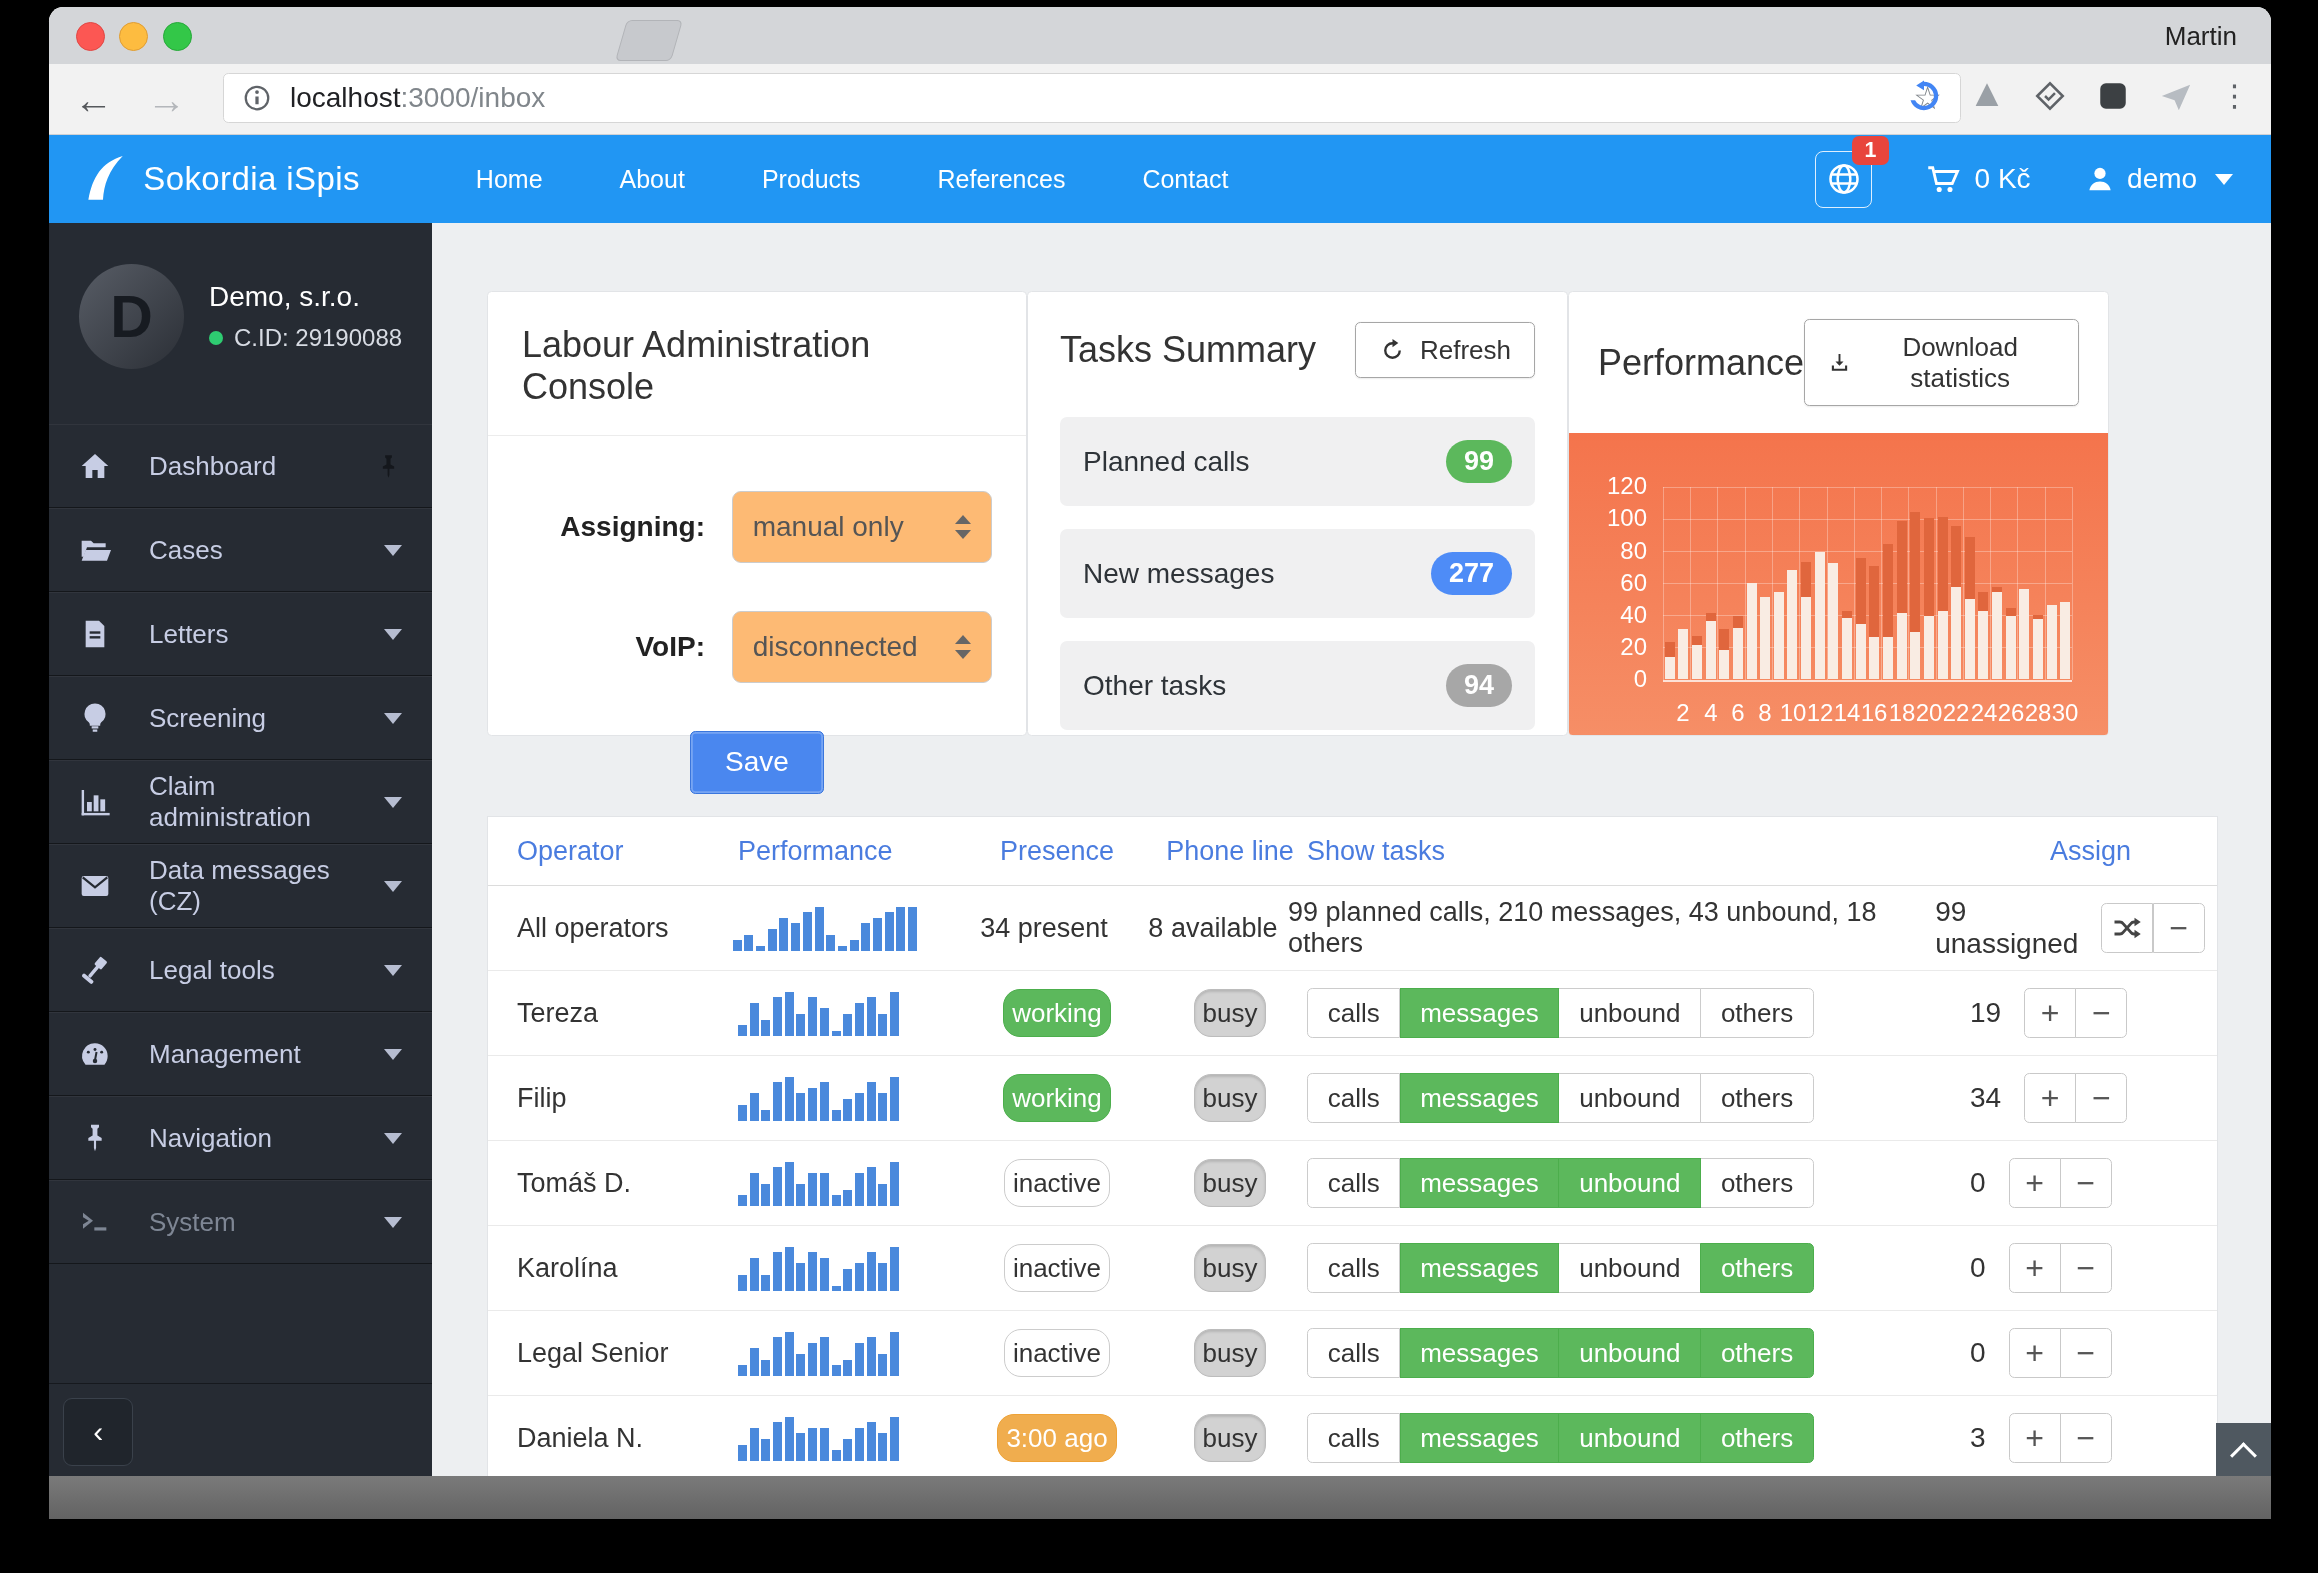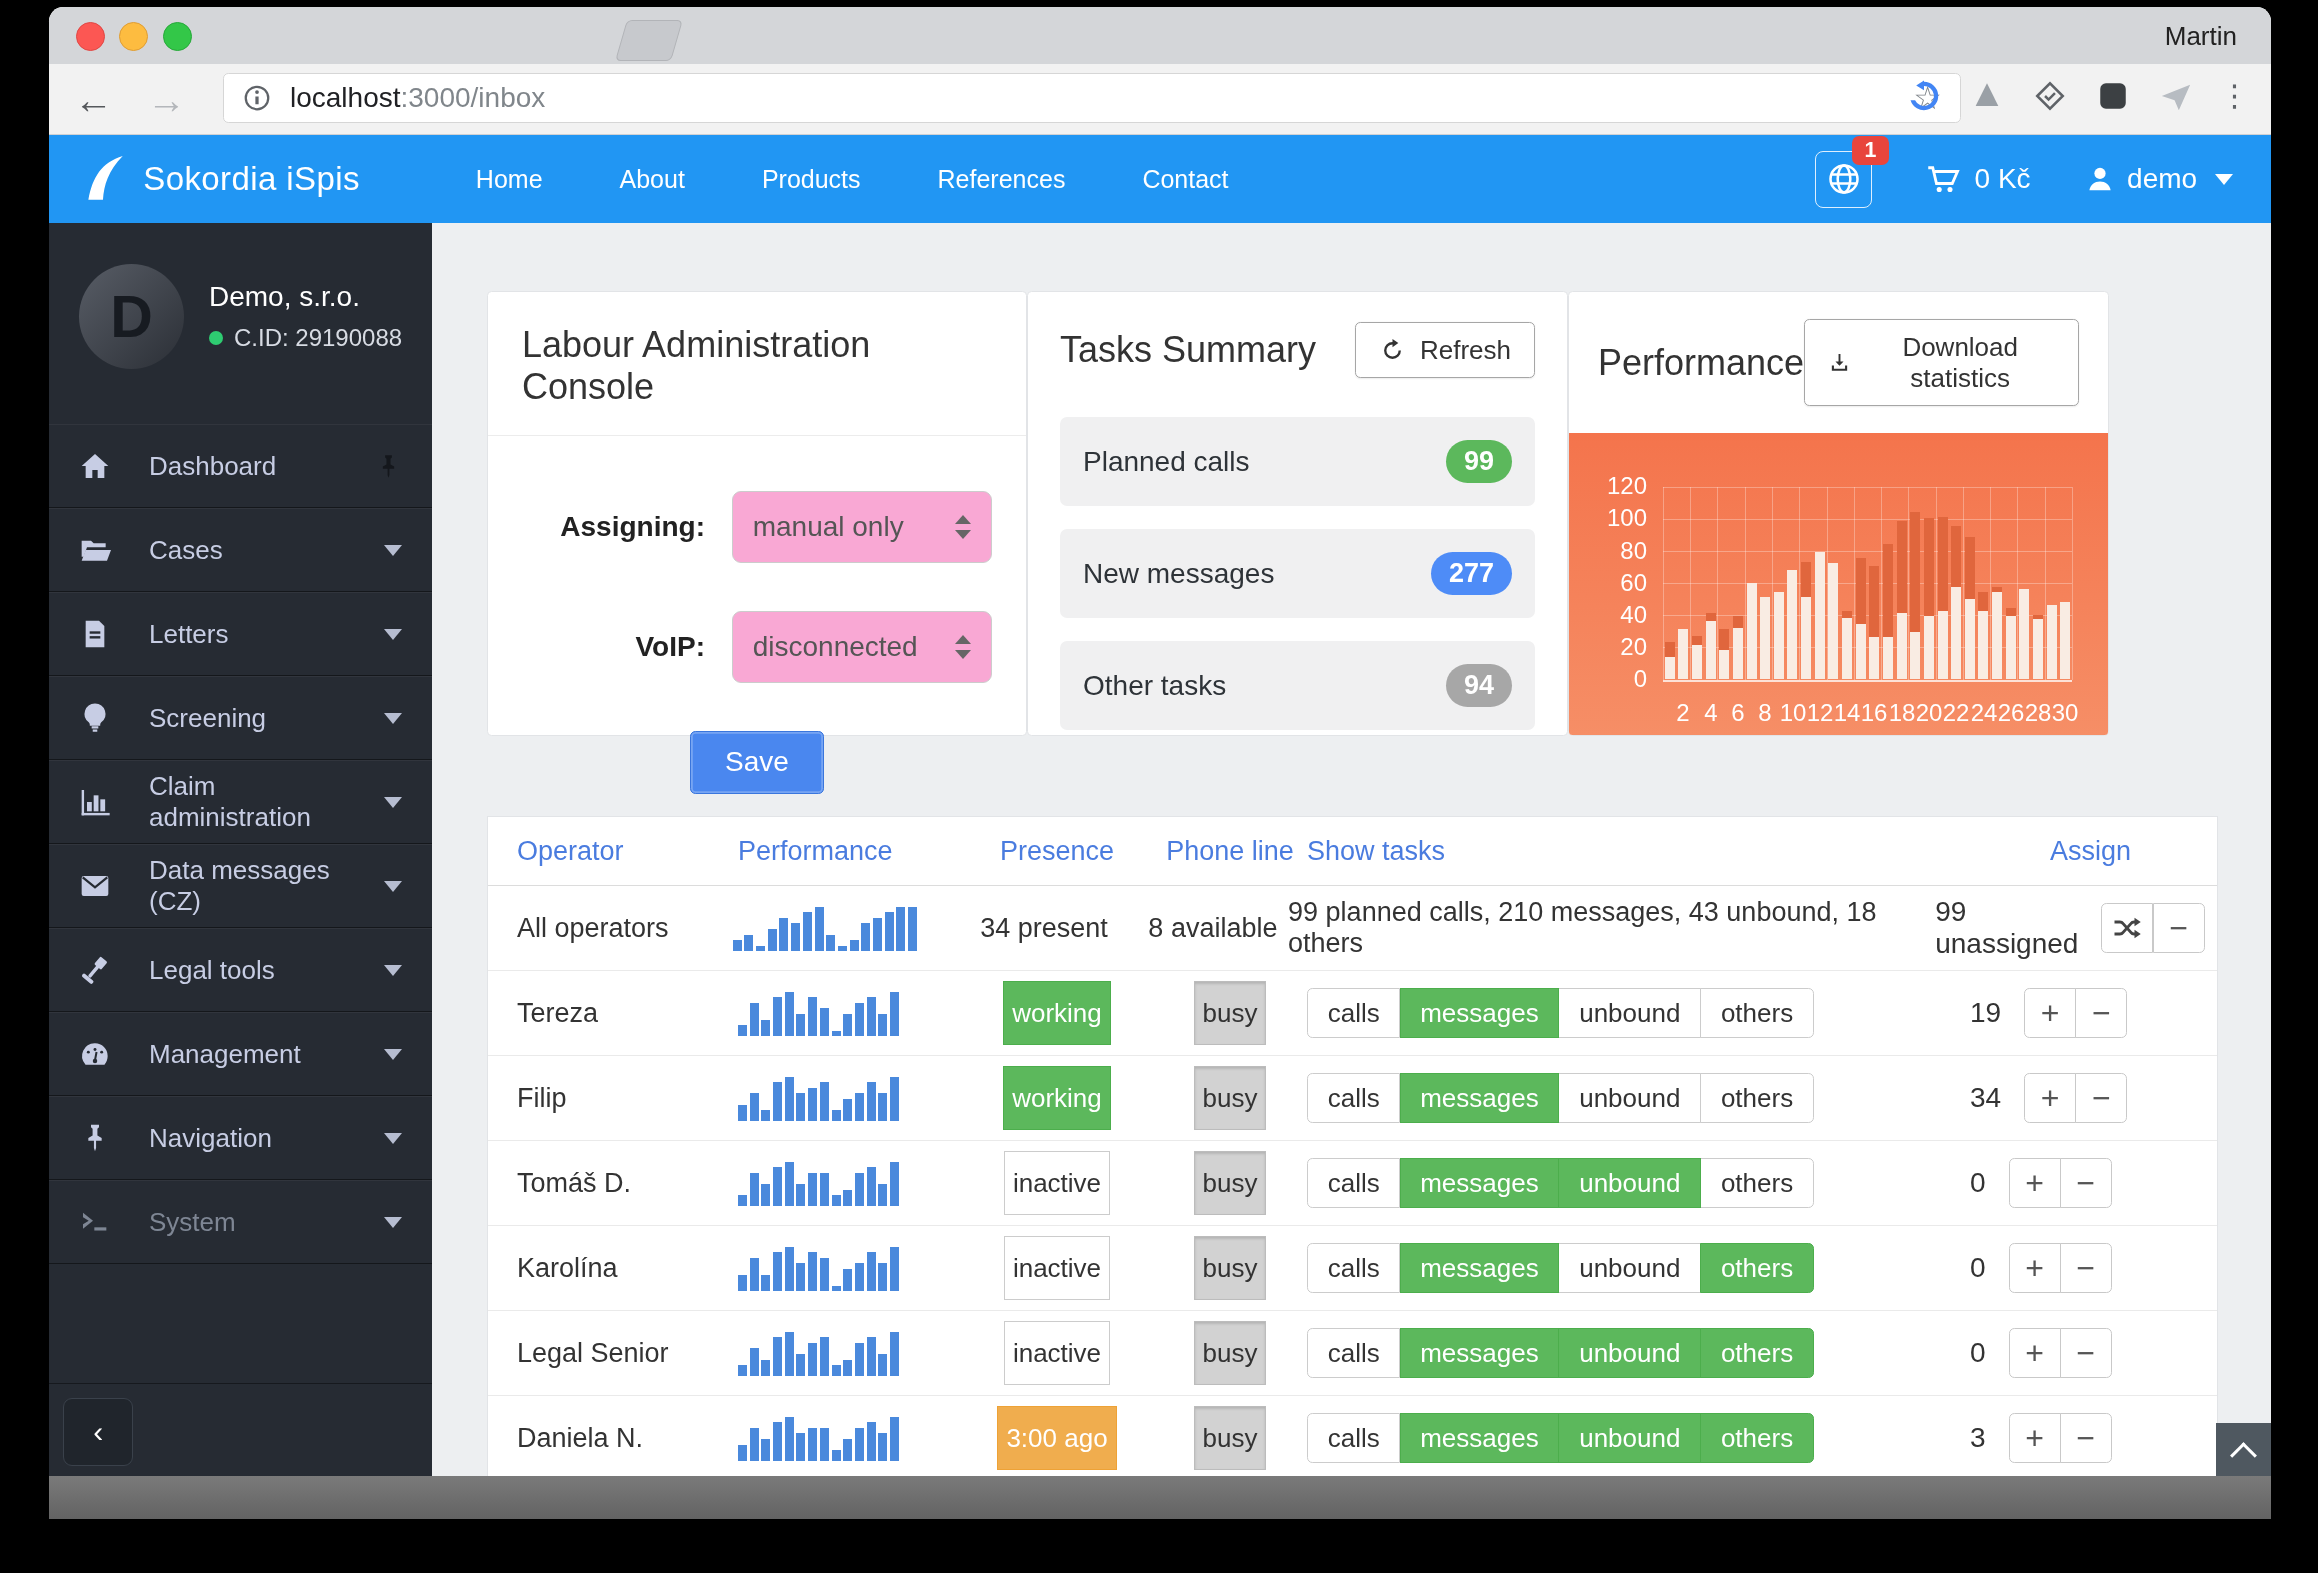--- a/index.html
+++ b/index.html
@@ -77,21 +77,21 @@
   .cards{display:flex;}
   .card{background:#fff;border:0.9px solid #e2e4e7;border-radius:4.5px;box-sizing:border-box;}
   .cardtitle{font-size:36px;color:#333;font-weight:400;}
   
   .card-console{width:540px;height:445px;}
   .card-console .cardtitle{padding:32px 34px 27px;}
   .cdivider{border-top:0.9px solid #ececec;}
   .frm{margin-top:55px;}
   .frow{display:flex;align-items:center;margin:0 34px 48px;}
   .flabel{width:183px;text-align:right;font-weight:bold;font-size:28px;color:#222;margin-right:27px;flex:0 0 auto;}
-  .select{flex:1;height:70px;border:1.8px solid #ccc;border-radius:9px;display:flex;align-items:center;justify-content:space-between;padding:0 19.7px;font-size:28px;color:#555;background:#f9a8d4;}
+  .select{flex:1;height:70px;border:1.8px solid #ccc;border-radius:9px;display:flex;align-items:center;justify-content:space-between;padding:0 19.7px;font-size:28px;color:#555;background:#fdba74;}
   .updown{display:flex;flex-direction:column;gap:5.4px;}
   .updown i{display:block;width:0;height:0;border-left:8px solid transparent;border-right:8px solid transparent;}
   .updown .u{border-bottom:9.8px solid #666;}
   .updown .dn{border-top:9.8px solid #666;}
   .saverow{display:flex;justify-content:center;margin-top:12.5px;}
   .savebtn{background:#4a87ef;border:0.9px solid #3a76dd;border-radius:5.4px;color:#fff;font-size:28px;padding:14.3px 34px;box-shadow:inset 0 0 0 1.8px rgba(255,255,255,.25);}
   
   .card-tasks{width:541px;height:445px;}
   .thead2{display:flex;align-items:center;justify-content:space-between;padding:30px 32px 0;}
   .btn-light{background:#fff;border:0.9px solid #a6a6a6;border-radius:5.4px;font-size:26px;color:#333;display:flex;align-items:center;gap:14.3px;padding:11.6px 23px;box-shadow:0 0.9px 1.8px rgba(0,0,0,.08);}
@@ -117,21 +117,21 @@
   .c-op{width:250px;padding-left:29px;box-sizing:border-box;}
   .c-perf{width:223px;}
   .c-pres{width:192px;display:flex;justify-content:center;}
   .c-phone{width:154px;display:flex;justify-content:center;}
   .c-tasks{width:663px;}
   .c-assign{flex:1;display:flex;align-items:center;gap:23px;padding-right:12.5px;}
   .hd-center{justify-content:center;display:flex;}
   .hd-right{justify-content:flex-end;display:flex;padding-right:86px;box-sizing:border-box;}
   .spark{display:flex;align-items:flex-end;gap:2.7px;height:46px;}
   .spark i{width:9px;background:#4a89dc;display:block;}
-  .pbtn{height:64px;padding:0 8px;border-radius:0;font-size:26px;display:inline-flex;align-items:center;justify-content:center;box-sizing:border-box;}
+  .pbtn{height:48px;padding:0 8px;border-radius:17px;font-size:26px;display:inline-flex;align-items:center;justify-content:center;box-sizing:border-box;}
   .pbtn.green{background:#5cb85c;border:0.9px solid #4cae4c;color:#fff;}
   .pbtn.white{background:#fff;border:0.9px solid #ccc;color:#333;}
   .pbtn.orange{background:#f0ad4e;border:0.9px solid #eea236;color:#fff;}
   .pbtn.gray{background:#d2d2d2;border:0.9px solid #bcbcbc;color:#333;box-shadow:inset 0 1.8px 2.7px rgba(0,0,0,.15);}
   .tgroup{display:inline-flex;}
   .tbtn{height:50px;padding:0 19.7px;font-size:26px;background:#fff;border:0.9px solid #ccc;color:#333;display:flex;align-items:center;box-sizing:border-box;}
   .tbtn + .tbtn{margin-left:-0.9px;}
   .tbtn:first-child{border-radius:5.4px 0 0 5.4px;}
   .tbtn:last-child{border-radius:0 5.4px 5.4px 0;}
   .tbtn.on{background:#5cb85c;border-color:#4cae4c;color:#fff;position:relative;z-index:1;}

